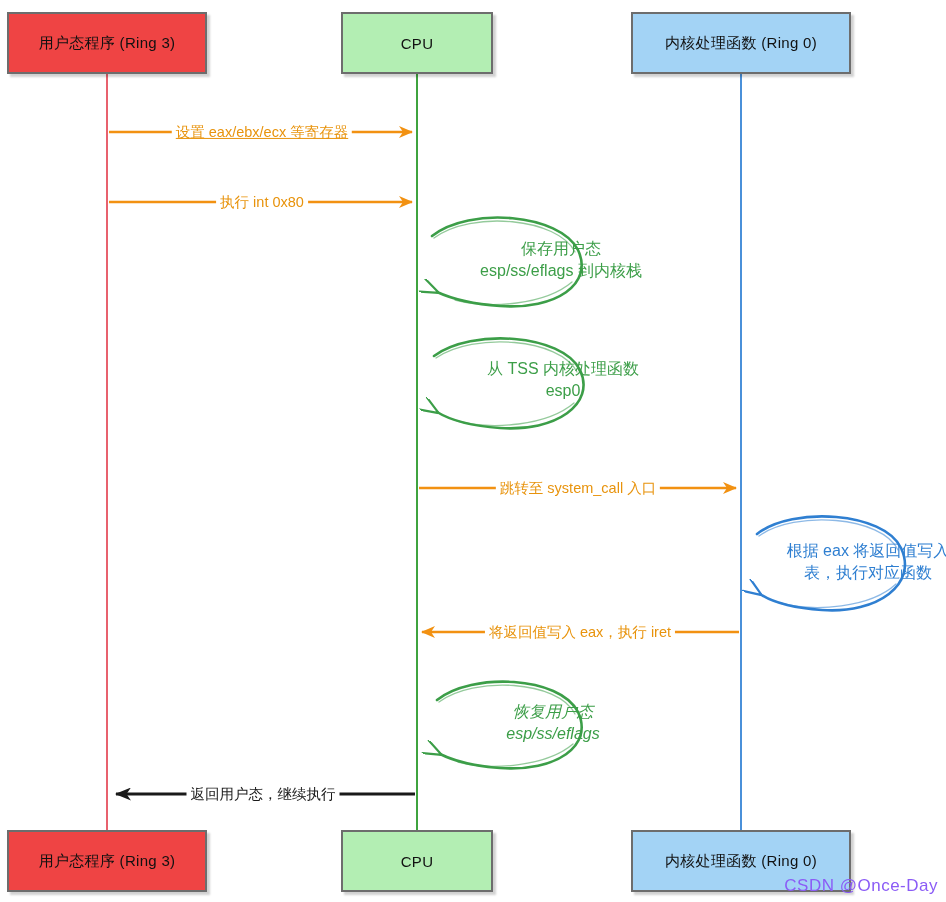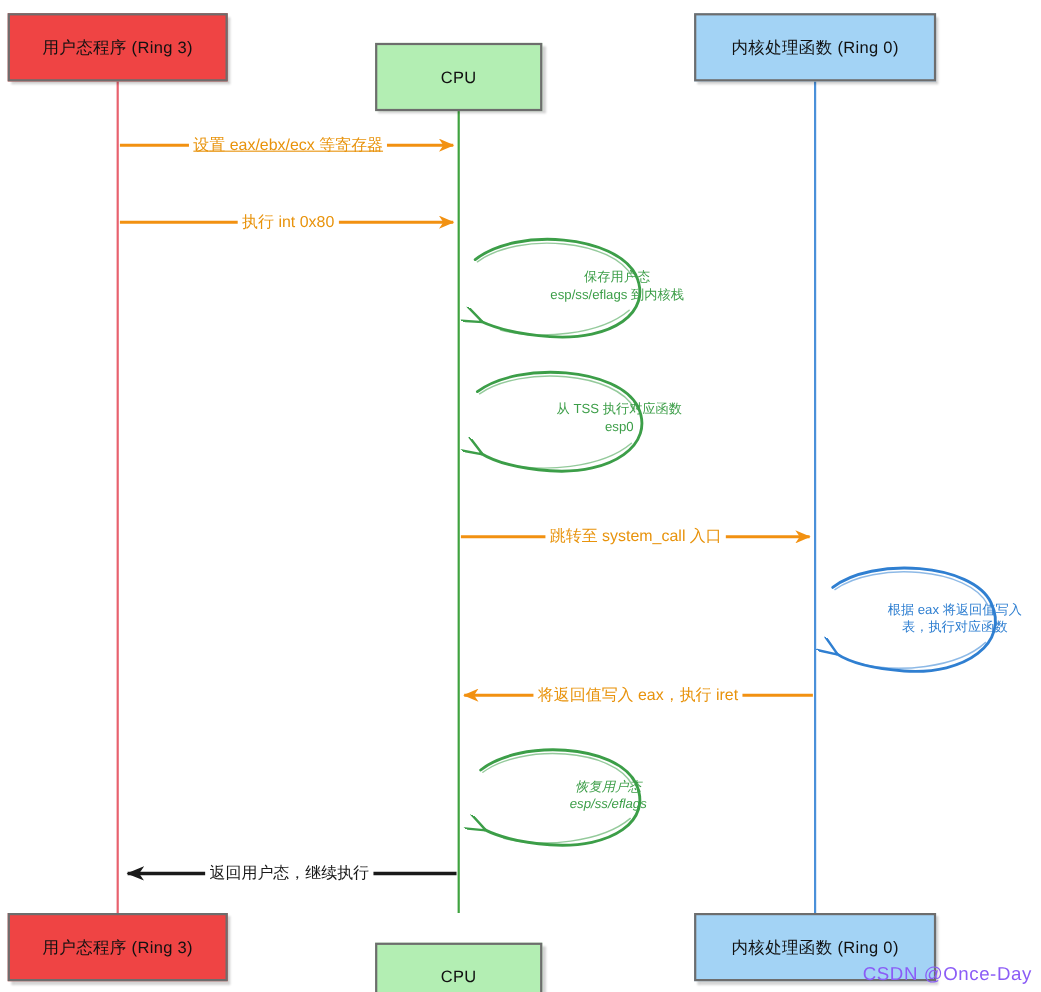--- a/index.html
+++ b/index.html
@@ -30,41 +30,41 @@
     border: 2px solid #666666;
     display: flex;
     align-items: center;
     justify-content: center;
     font-size: 15px;
     color: #111111;
     box-shadow: 3px 3px 2px rgba(0,0,0,0.18);
     letter-spacing: 0.3px;
   }
   .box-user   { background: #ef4444; border-color: #6d6d6d; }
-  .box-cpu    { background: #b3eeb3; border-color: #6d6d6d; margin-top: 27px; }
+  .box-cpu    { background: #b3eeb3; border-color: #6d6d6d; }
   .box-kernel { background: #a3d3f5; border-color: #6d6d6d; }
 
   .msg-label {
     position: absolute;
     font-size: 14.5px;
     white-space: nowrap;
     background: #ffffff;
     padding: 0 4px;
     transform: translate(-50%, -50%);
     line-height: 1.25;
     text-align: center;
   }
   .label-orange { color: #e8930c; }
   .label-green  { color: #3c9e48; }
   .label-blue   { color: #2f7fd1; }
   .label-black  { color: #1a1a1a; }
 
   .loop-label {
     position: absolute;
-    font-size: 12px;
+    font-size: 16px;
     text-align: center;
     line-height: 1.35;
     transform: translate(-50%, -50%);
     white-space: nowrap;
   }
   #watermark {
     position: absolute;
     right: 8px;
     bottom: 6px;
     font-size: 17px;
@@ -176,21 +176,21 @@
 <div class="msg-label label-orange" style="left:262px; top:202px;text-align:right;">执行 int 0x80</div>
 <div class="msg-label label-orange" style="left:578px; top:488px;">跳转至 system_call 入口</div>
 <div class="msg-label label-orange" style="left:580px; top:632px;">将返回值写入 eax，执行 iret</div>
 <div class="msg-label label-black" style="left:263px; top:794px;font-family:Liberation Serif, serif;">返回用户态，继续执行</div>
 
 <div class="loop-label label-green" style="left:561px; top:260px;">
   <div>保存用户态</div>
   <div>esp/ss/eflags 到内核栈</div>
 </div>
 <div class="loop-label label-green" style="left:563px; top:380px;">
-  <div>从 TSS 执行对应函数</div>
+  <div>从 TSS 内核处理函数</div>
   <div>esp0</div>
 </div>
 <div class="loop-label label-blue" style="left:868px; top:562px;">
   <div>根据 eax 将返回值写入</div>
   <div>表，执行对应函数</div>
 </div>
 <div class="loop-label label-green" style="left:553px; top:723px;font-style:italic;">
   <div>恢复用户态</div>
   <div>esp/ss/eflags</div>
 </div>

